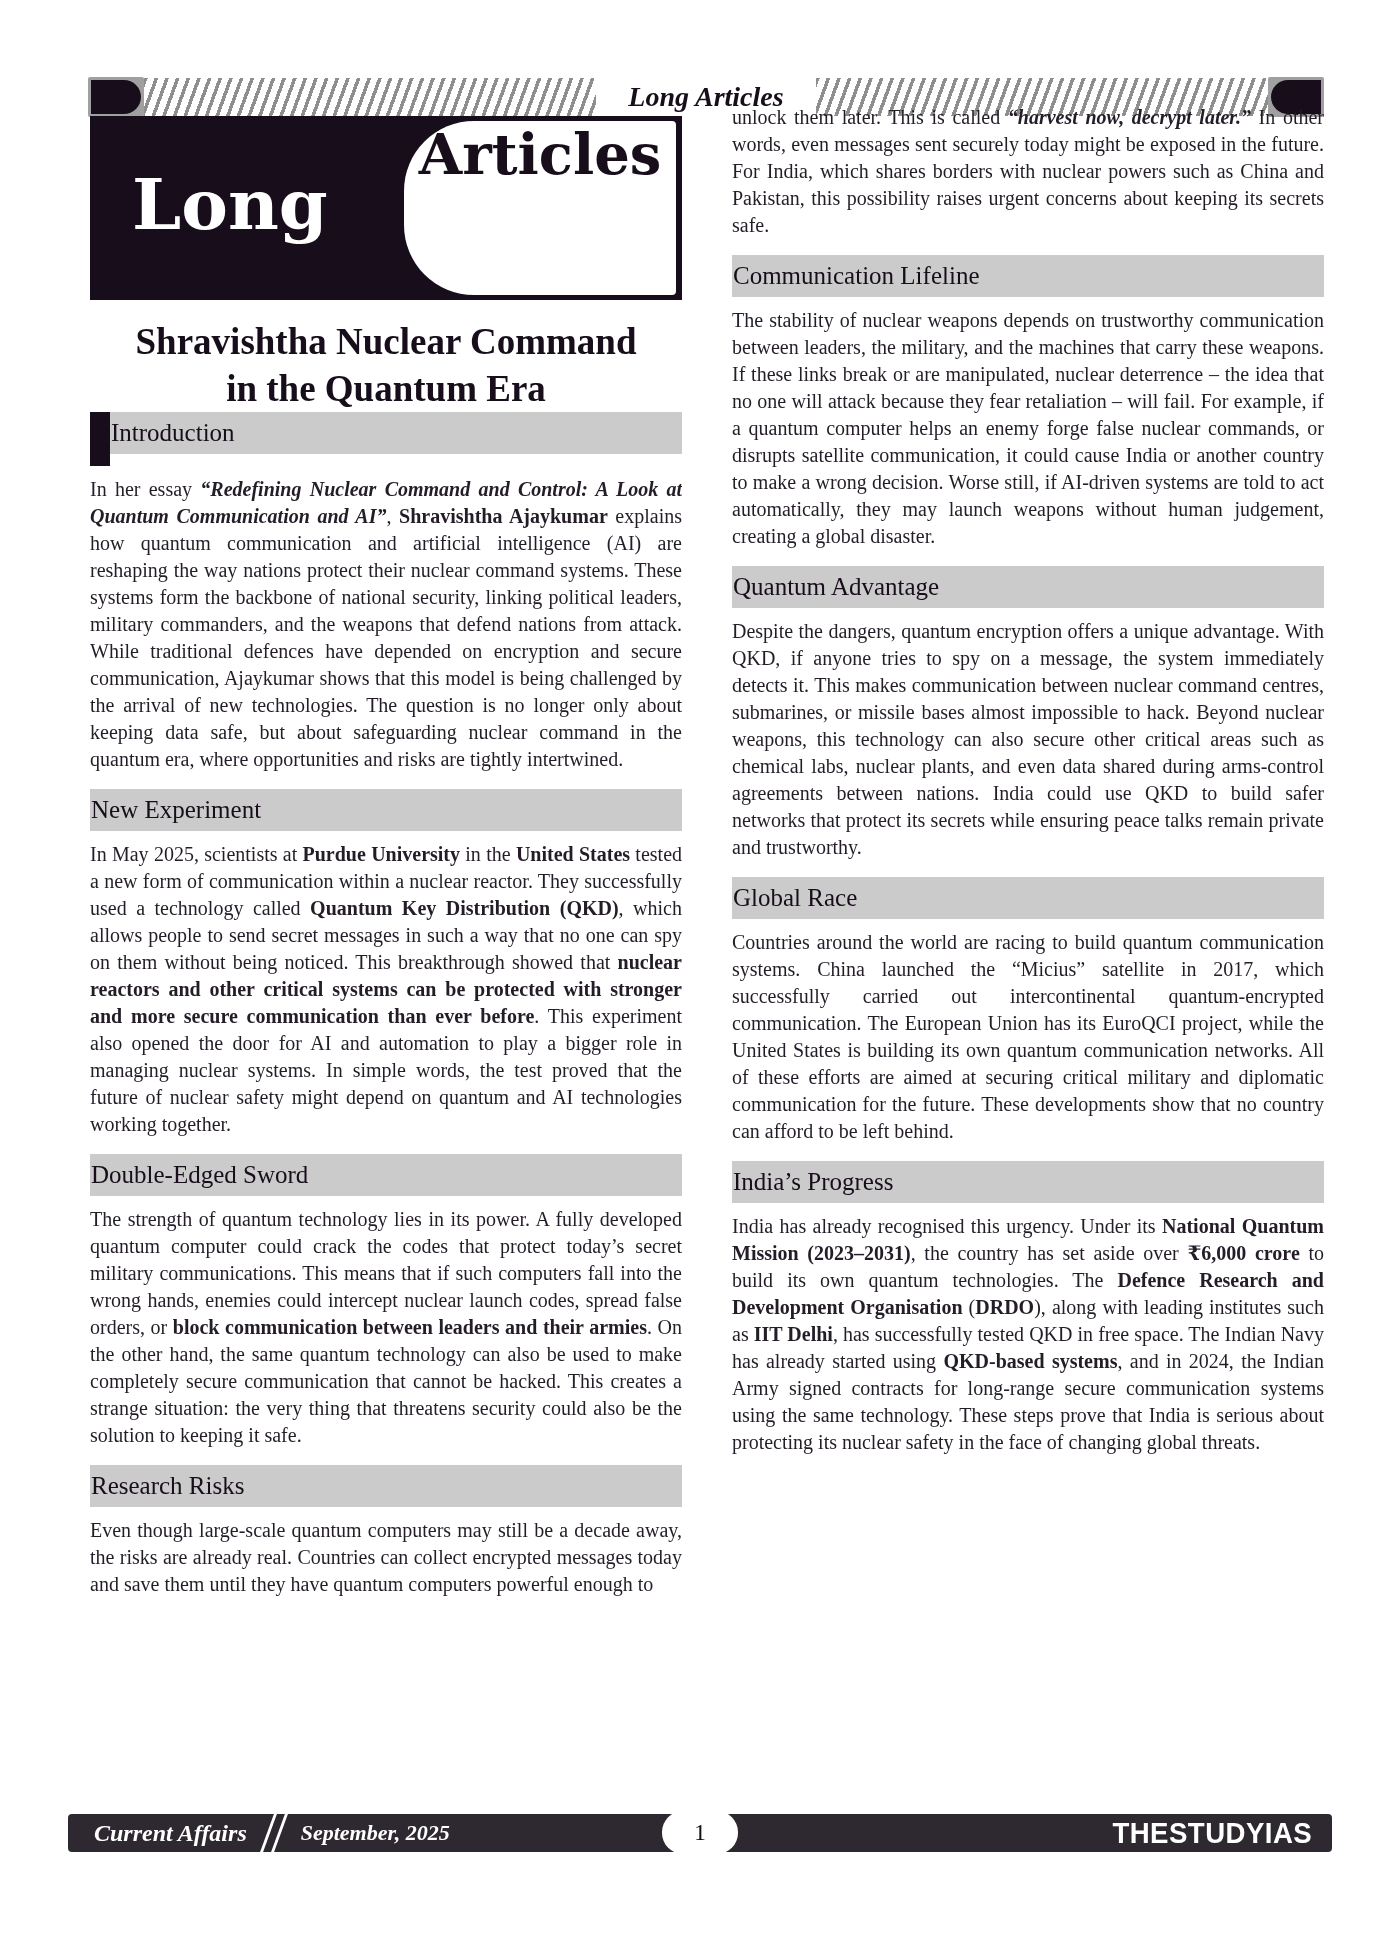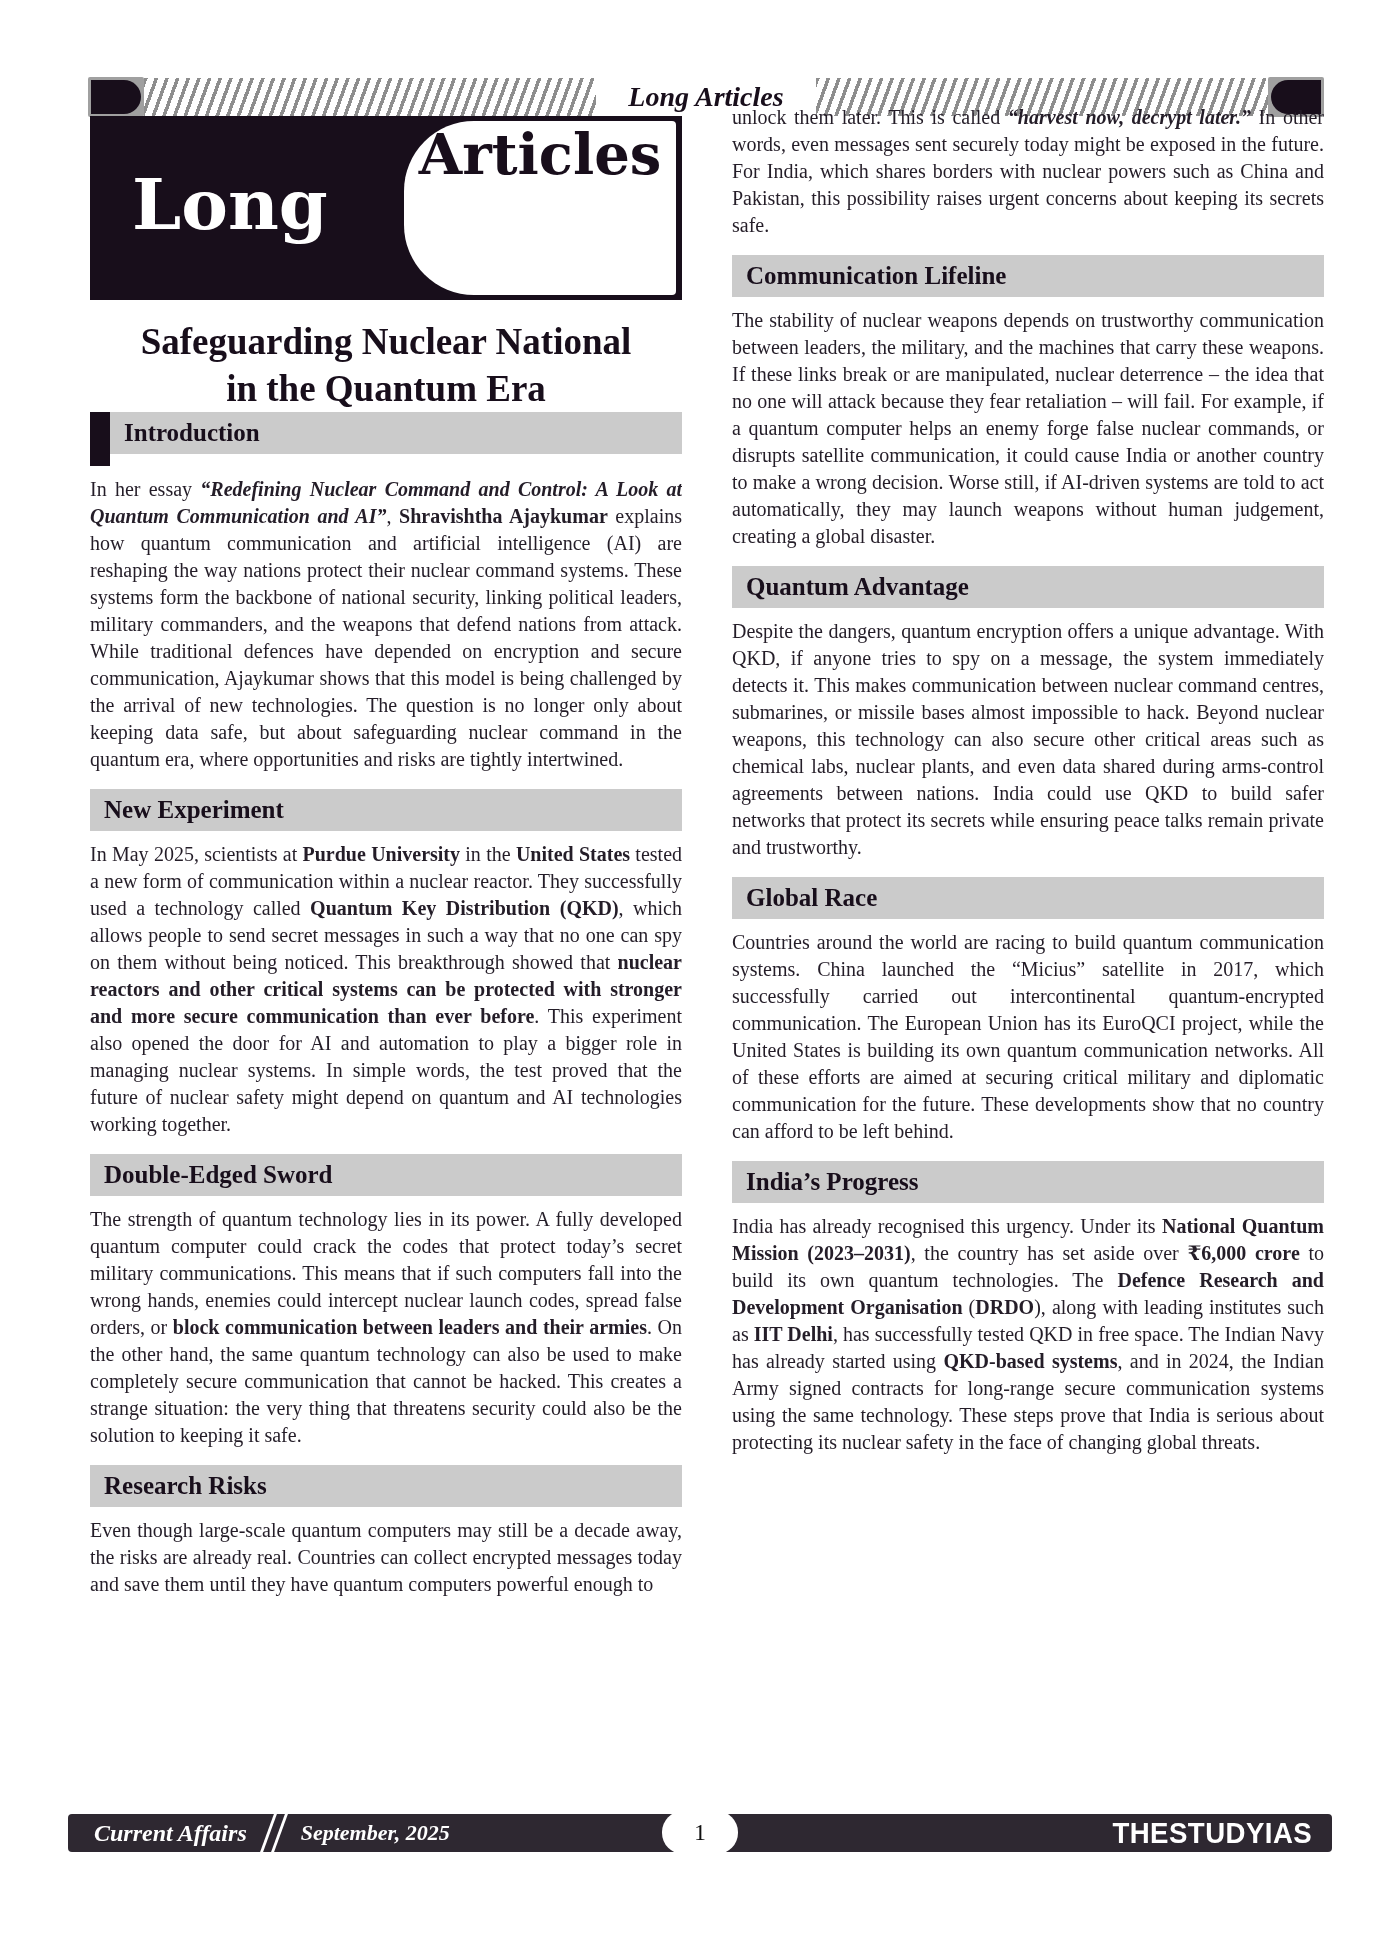--- a/index.html
+++ b/index.html
@@ -39,21 +39,21 @@
 
   
   .title{margin:18px 0 0 0;text-align:center;font-weight:bold;font-size:37px;line-height:47px;color:var(--ink);}
 
   
   .sections{}
   .hrow{display:flex;align-items:flex-start;margin:16px 0 10px;}
   .sections > .hrow:first-child{margin-top:0;}
   .hmarker{flex:none;width:20px;height:54px;background:var(--ink);}
   .hbar{flex:1;height:42px;background:var(--bar);display:flex;align-items:center;}
-  .htext{font-weight:bold;font-size:25px;color:var(--ink);padding-left:14px;white-space:nowrap;}
+  .htext{font-weight:normal;font-size:25px;color:var(--ink);padding-left:1px;white-space:nowrap;}
   p.body-para{margin:0 0 6px 0;font-size:20px;line-height:27px;text-align:justify;color:var(--text);}
   .seg-b{font-weight:bold;}
   .seg-bi{font-weight:bold;font-style:italic;}
 
   
   .footer{position:absolute;left:68px;right:68px;top:1814px;height:38px;background:var(--footer);
     border-radius:4px;display:flex;align-items:center;color:#ffffff;}
   .footer-left{display:flex;align-items:center;margin-left:26px;gap:16px;}
   .brand{font-weight:bold;font-style:italic;font-size:24px;}
   .slashes{display:inline-flex;align-items:center;}
@@ -82,21 +82,21 @@
       </div>
   </div>
 
   <div class="col leftcol">
     <div class="logo">
       <div class="logo-word1">Long</div>
       <div class="logo-pill">
         <div class="logo-word2">Articles</div>
       </div>
     </div>
-    <h1 class="title"><span>Safeguarding Nuclear National</span><br><span>in the Quantum Era</span></h1>
+    <h1 class="title"><span>Shravishtha Nuclear Command</span><br><span>in the Quantum Era</span></h1>
     <div class="sections">
         <div class="hrow">
           <span class="hmarker"></span>
           <div class="hbar">
             <span class="htext">Introduction</span>
           </div>
         </div>
         <p class="body-para"><span>In her essay </span><span class="seg-bi">“Redefining Nuclear Command and Control: A Look at Quantum Communication and AI”</span><span>, </span><span class="seg-b">Shravishtha Ajaykumar</span><span> explains how quantum communication and artificial intelligence (AI) are reshaping the way nations protect their nuclear command systems. These systems form the backbone of national security, linking political leaders, military commanders, and the weapons that defend nations from attack. While traditional defences have depended on encryption and secure communication, Ajaykumar shows that this model is being challenged by the arrival of new technologies. The question is no longer only about keeping data safe, but about safeguarding nuclear command in the quantum era, where opportunities and risks are tightly intertwined.</span></p>
         <div class="hrow">
           <div class="hbar">

